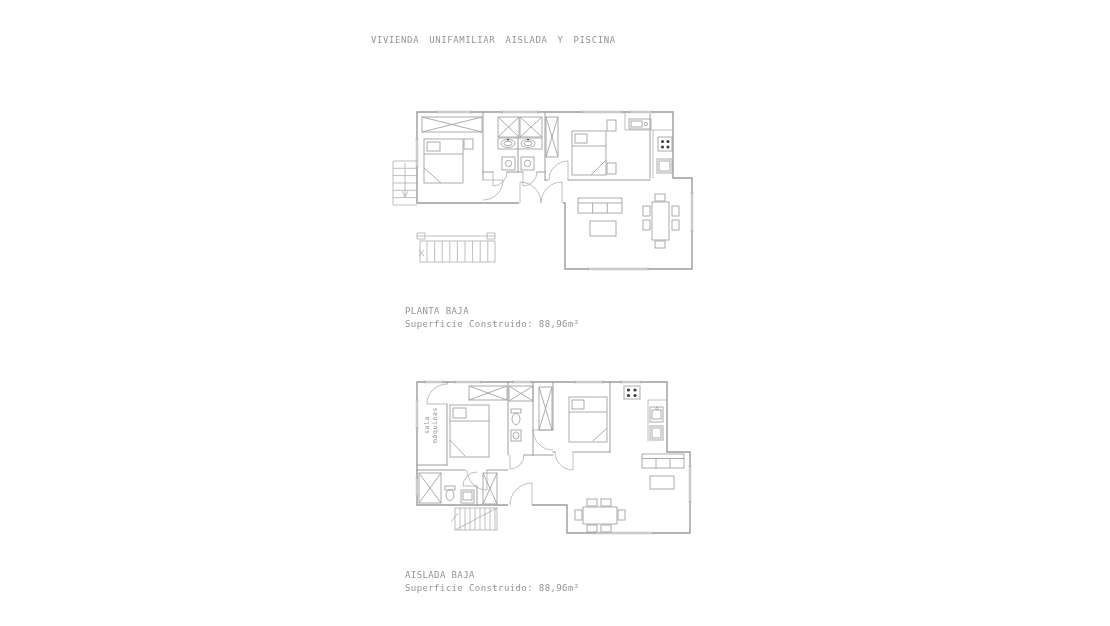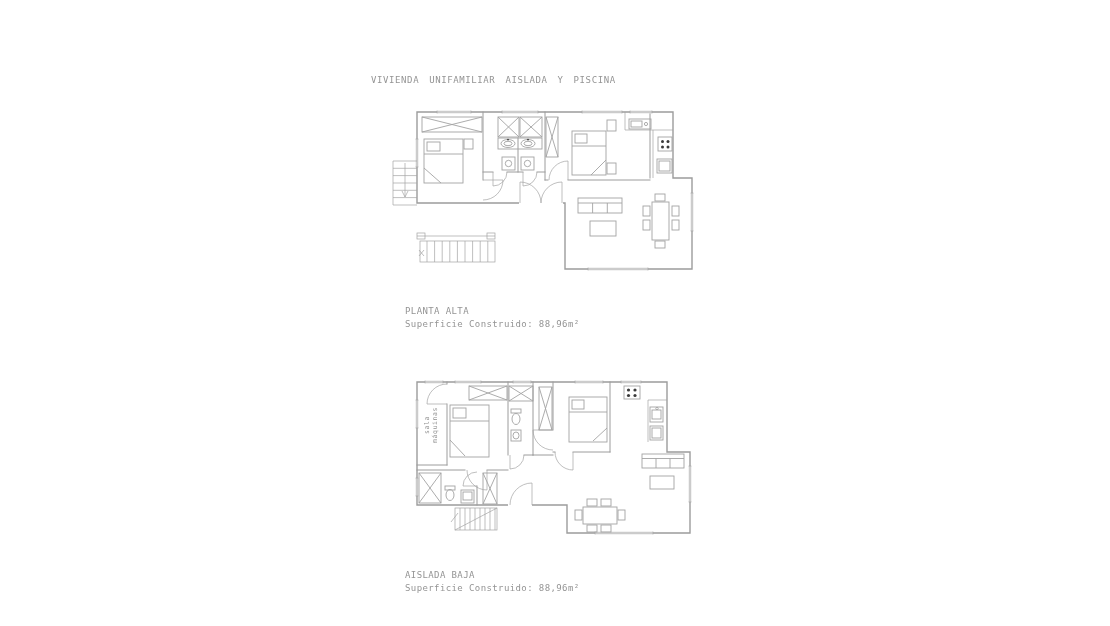--- a/index.html
+++ b/index.html
@@ -1,19 +1,19 @@
 <!DOCTYPE html>
 <html><head>
 <meta charset="utf-8">
 <style>
   html,body{margin:0;padding:0;background:#ffffff;}
   #stage{position:relative;width:1110px;height:626px;background:#ffffff;overflow:hidden;
          font-family:"DejaVu Sans Mono", monospace;}
   .lbl{position:absolute;color:#949494;white-space:pre;}
-  .title{font-size:9px;letter-spacing:0.6px;word-spacing:4px;margin-top:40px;}
+  .title{font-size:9px;letter-spacing:0.6px;word-spacing:4px;}
   .planlbl{font-size:9px;letter-spacing:0.4px;}
   svg{position:absolute;}
   .w  {stroke:#9c9c9c;stroke-width:1.4;fill:none;stroke-linecap:square;}
   .iw {stroke:#9c9c9c;stroke-width:1;fill:none;stroke-linecap:square;}
   .f  {stroke:#a3a3a3;stroke-width:0.9;fill:none;}
   .tn {stroke:#a3a3a3;stroke-width:0.7;fill:none;}
   .dk {fill:#3a3a3a;stroke:none;}
   .wh {fill:#ffffff;stroke:none;}
   text.rlabel{font:6.5px "DejaVu Sans Mono", monospace;fill:#8f8f8f;letter-spacing:0.6px;}
 </style>
@@ -168,21 +168,21 @@
       <path d="M37,146 V167 M44.6,146 V167 M52.2,146 V167 M59.8,146 V167 M67.4,146 V167 M75,146 V167 M82.6,146 V167 M90.2,146 V167 M97.8,146 V167"></path>
       <path d="M29,155 L34,161 M34,155 L29,161"></path>
     </g>
 
     <g class="tn">
       <path d="M3,66 V110 M3,66 H27 M3,73.3 H27 M3,80.6 H27 M3,88 H27 M3,95.3 H27 M3,102.6 H27 M3,110 H27"></path>
       <path d="M15,68 V102 M15,102 L12,96 M15,102 L18,96"></path>
     </g>
   </svg>
 
-  <div class="lbl planlbl" style="left:405px;top:306px;">PLANTA ALTA</div>
+  <div class="lbl planlbl" style="left:405px;top:306px;">PLANTA BAJA</div>
   <div class="lbl planlbl" style="left:405px;top:319px;">Superficie Construido: 88,96m²</div>
 
   <svg style="left:405px;top:370px;" width="300" height="195" viewBox="0 0 300 195">
     <g>
       <path class="w" d="M12,12 H262 V82 H285 V163 H162 V135 H12 Z"></path>
       <rect class="wh" x="103" y="133.6" width="24" height="2.9"></rect>
       <path class="iw" d="M42,14 V12 M42,34 V95 M12,95 H42"></path>
       <path class="iw" d="M12,100 H60 M82,100 H103"></path>
       <path class="iw" d="M103,12 V85 M128,12 V85 M119,85 H128"></path>
       <path class="iw" d="M128,85 H148"></path>

